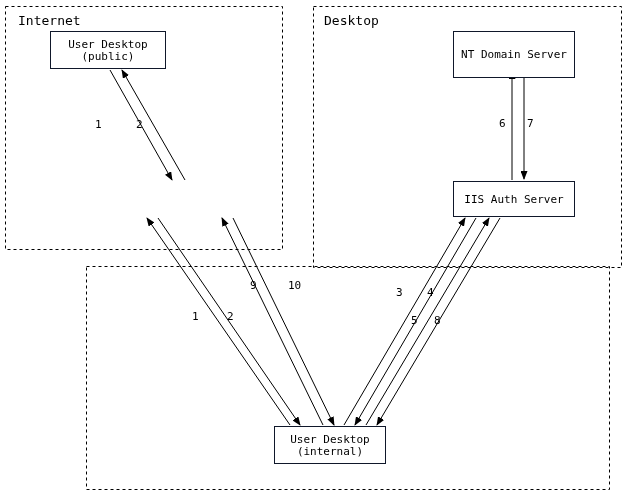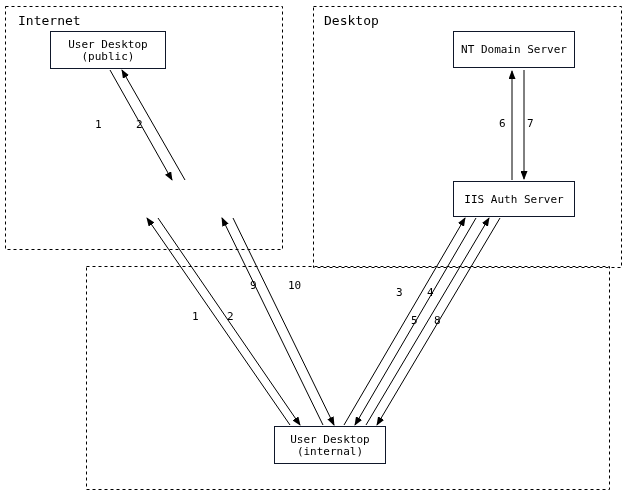--- a/index.html
+++ b/index.html
@@ -99,21 +99,21 @@
 
   <div class="zone-label" style="left:18px; top:13px;">Internet</div>
   <div class="zone-label" style="left:324px; top:13px;">Desktop</div>
 
   <div class="node" style="left:50px; top:31px; width:116px; height:38px;">
     <div class="node-title">User Desktop</div>
     <div class="node-sub">(public)</div>
   </div>
 
 
-  <div class="node" style="left:453px; top:31px; width:122px; height:37px;">
+  <div class="node" style="left:453px; top:31px; width:122px; height:47px;">
     <div class="node-title">NT Domain Server</div>
   </div>
 
   <div class="node" style="left:453px; top:181px; width:122px; height:36px;">
     <div class="node-title">IIS Auth Server</div>
   </div>
 
   <div class="node" style="left:274px; top:426px; width:112px; height:38px;">
     <div class="node-title">User Desktop</div>
     <div class="node-sub">(internal)</div>

